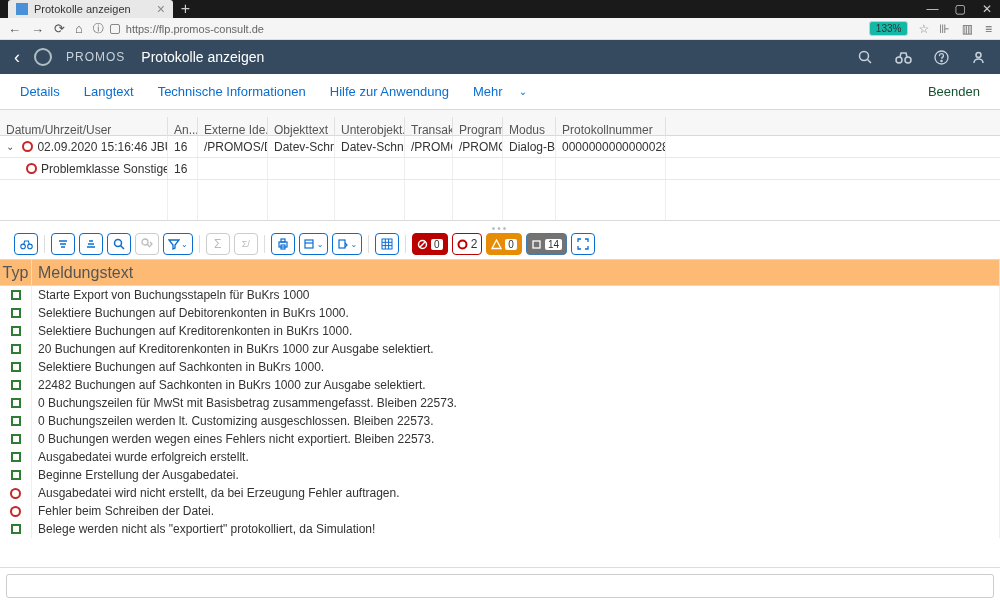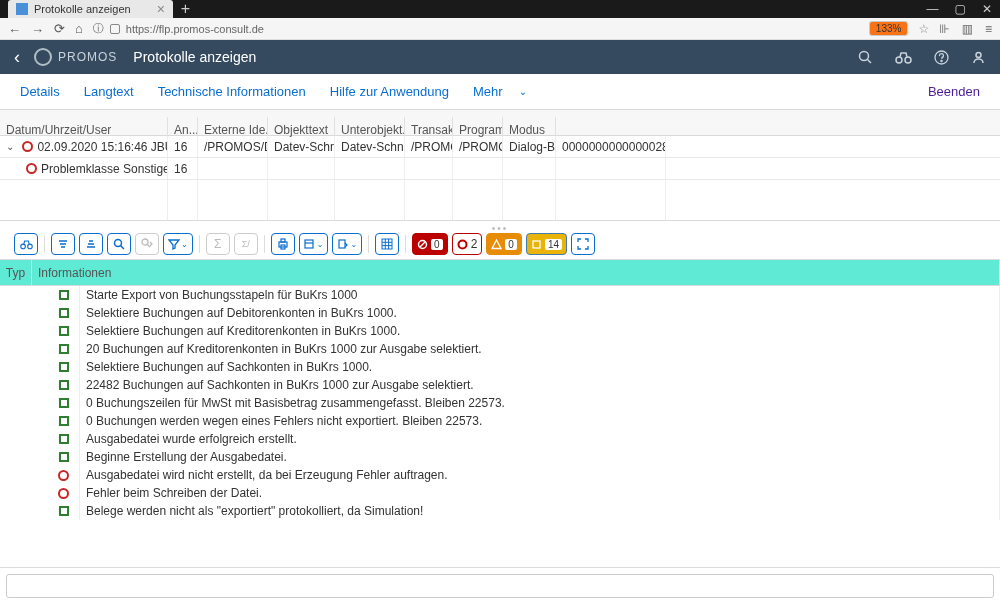--- a/index.html
+++ b/index.html
@@ -11,39 +11,39 @@
 .browser-tab { background: #e8e8e8; height: 18px; padding: 2px 8px; display: flex; align-items: center; gap: 6px; font-size: 11px; border-top-left-radius: 3px; border-top-right-radius: 3px; }
 .browser-tab .favicon { width: 12px; height: 12px; background: #4a90d9; }
 .browser-tab .close-x { color: #888; margin-left: 20px; font-size: 14px; }
 .browser-newtab { color: #ccc; margin-left: 8px; font-size: 16px; }
 .window-controls { display: flex; gap: 16px; color: #ccc; font-size: 12px; }
 
 .browser-bar { background: #f5f5f5; height: 22px; display: flex; align-items: center; padding: 0 8px; gap: 10px; border-bottom: 1px solid #ddd; }
 .nav-btn { color: #555; font-size: 13px; }
 .url-bar { flex: 1; display: flex; align-items: center; gap: 6px; font-size: 11px; color: #666; }
 .url-lock { width: 10px; height: 10px; border: 1px solid #888; border-radius: 2px; }
-.zoom-badge { background: #f97316; border: 1px solid #ccc; border-radius: 3px; padding: 1px 6px; font-size: 10px; }
+.zoom-badge { background: #14b8a6; border: 1px solid #ccc; border-radius: 3px; padding: 1px 6px; font-size: 10px; }
 .right-icons { display: flex; gap: 12px; color: #666; }
 
 
 .app-header { background: #354a5f; height: 34px; display: flex; align-items: center; padding: 0 14px; color: #fff; }
 .back-arrow { color: #fff; font-size: 18px; margin-right: 14px; }
-.logo-area { display: flex; align-items: center; gap: 6px; margin-right: 16px; }
+.logo-area { display: flex; align-items: center; gap: 14px; margin-right: 16px; }
 .logo-circle { width: 18px; height: 18px; border: 2px solid #b0bec5; border-radius: 50%; position: relative; }
 .logo-text { font-size: 12px; letter-spacing: 1px; color: #c8d2dc; }
 .app-title { font-size: 14px; color: #fff; }
 .header-spacer { flex: 1; }
 .header-icons { display: flex; gap: 22px; color: #c8d2dc; font-size: 15px; }
 
 
 .tab-bar { height: 36px; border-bottom: 1px solid #d9d9d9; display: flex; align-items: center; padding: 0 20px; gap: 24px; background: #fff; }
 .tab-bar a { color: #0a6ed1; text-decoration: none; font-size: 13px; cursor: pointer; }
 .tab-bar .more { display: flex; align-items: center; gap: 16px; }
 .tab-spacer { flex: 1; }
-.tab-bar .exit { color: #4c1d95; margin-left: 23px; }
+.tab-bar .exit { color: #14532d; margin-left: 23px; }
 
 
 .upper-grid { border-bottom: 1px solid #d9d9d9; }
 .ug-header { display: flex; background: #f7f7f7; border-bottom: 1px solid #d9d9d9; height: 26px; align-items: center; font-size: 12px; color: #555; }
 .ug-header > div { border-right: 1px solid #e0e0e0; padding: 0 6px; height: 100%; display: flex; align-items: center; overflow: hidden; white-space: nowrap; margin-top: 14px; }
 .ug-row { display: flex; height: 22px; align-items: center; border-bottom: 1px solid #e8e8e8; font-size: 12px; }
 .ug-row > div { border-right: 1px solid #eee; padding: 0 6px; height: 100%; display: flex; align-items: center; overflow: hidden; white-space: nowrap; }
 .ug-c1 { width: 168px; }
 .ug-c2 { width: 30px; }
 .ug-c3 { width: 70px; }
@@ -61,31 +61,31 @@
 
 .splitter { height: 8px; background: #fff; position: relative; }
 .splitter-handle { position: absolute; left: 50%; top: 2px; transform: translateX(-50%); color: #bbb; font-size: 10px; letter-spacing: 2px; }
 
 
 .toolbar { display: flex; align-items: center; padding: 4px 14px; gap: 4px; }
 .tb-btn { height: 22px; min-width: 24px; border: 1px solid #0a6ed1; border-radius: 4px; background: #fff; color: #0a6ed1; display: inline-flex; align-items: center; justify-content: center; font-size: 12px; padding: 0 4px; cursor: pointer; }
 .tb-btn.disabled { border-color: #ccc; color: #bbb; }
 .tb-btn.fill-red { background: #bb0000; border-color: #bb0000; color: #fff; }
 .tb-btn.fill-orange { background: #e78c07; border-color: #e78c07; color: #fff; }
-.tb-btn.fill-blue { background: #eab308; border-color: #427cac; color: #fff; }
+.tb-btn.fill-blue { background: #737373; border-color: #427cac; color: #fff; }
 .tb-btn .count { background: #fff; color: #333; border-radius: 2px; padding: 0 3px; margin-left: 3px; font-size: 10px; }
 .tb-sep { width: 1px; height: 18px; background: #ddd; margin: 0 2px; }
 
 
 .lower-grid { border-top: 1px solid #d9d9d9; }
-.lg-header { display: flex; background: #5eead4; border-bottom: 1px solid #d9d9d9; height: 26px; align-items: center; font-size: 12px; color: #555; }
+.lg-header { display: flex; background: #fdba74; border-bottom: 1px solid #d9d9d9; height: 26px; align-items: center; font-size: 16px; color: #555; }
 .lg-header > div { border-right: 1px solid #e0e0e0; padding: 0 6px; height: 100%; display: flex; align-items: center; }
 .lg-typ { width: 32px; justify-content: center; }
 .lg-msg { flex: 1; }
-.lg-row { display: flex; height: 18px; align-items: center; font-size: 12px; padding-left: 48px; }
+.lg-row { display: flex; height: 18px; align-items: center; font-size: 12px; }
 .lg-row > div { border-right: 1px solid #eee; padding: 0 6px; height: 100%; display: flex; align-items: center; }
 .green-sq { width: 10px; height: 10px; border: 2px solid #2e7d32; display: inline-block; }
 .lg-area { max-height: 292px; overflow: hidden; }
 
 
 .footer { position: fixed; bottom: 0; left: 0; right: 0; padding: 6px; background: #fff; border-top: 1px solid #ddd; }
 .footer input { width: 100%; height: 24px; border: 1px solid #ccc; border-radius: 3px; padding: 0 6px; font-size: 12px; }
 
 svg { display: block; }
 </style>
@@ -181,20 +181,21 @@
 <div class="upper-grid">
   <div class="ug-header">
     <div class="ug-c1">Datum/Uhrzeit/User</div>
     <div class="ug-c2">An...</div>
     <div class="ug-c3">Externe Ide...</div>
     <div class="ug-c4">Objekttext</div>
     <div class="ug-c5">Unterobjekt...</div>
     <div class="ug-c6">Transak...</div>
     <div class="ug-c7">Programm</div>
     <div class="ug-c8">Modus</div>
+    <div class="ug-c9">Protokollnummer</div>
   </div>
   <div class="ug-row">
     <div class="ug-c1" style="gap:4px">
       <span class="expand-icon">⌄</span>
       <span class="red-circle"></span>
       <span>02.09.2020  15:16:46  JBUC</span>
     </div>
     <div class="ug-c2">16</div>
     <div class="ug-c3">/PROMOS/DAT</div>
     <div class="ug-c4">Datev-Schnittst</div>
@@ -339,21 +340,21 @@
   <span class="tb-btn">
       <svg width="12" height="12" viewBox="0 0 12 12" fill="none" stroke="currentColor" stroke-width="1.3">
         <path d="M1 4V1h3M11 4V1H8M1 8v3h3M11 8v3H8"></path>
       </svg>
     </span>
 </div>
 
 <div class="lower-grid">
   <div class="lg-header">
     <div class="lg-typ">Typ</div>
-    <div class="lg-msg">Informationen</div>
+    <div class="lg-msg">Meldungstext</div>
   </div>
   <div id="lg-rows" class="lg-area">
       <div class="lg-row">
         <div class="lg-typ">
           <span class="green-sq"></span>
         </div>
         <div class="lg-msg">Starte Export von Buchungsstapeln für BuKrs 1000</div>
       </div>
       <div class="lg-row">
         <div class="lg-typ">
@@ -383,20 +384,26 @@
         <div class="lg-typ">
           <span class="green-sq"></span>
         </div>
         <div class="lg-msg">22482 Buchungen auf Sachkonten in BuKrs 1000 zur Ausgabe selektiert.</div>
       </div>
       <div class="lg-row">
         <div class="lg-typ">
           <span class="green-sq"></span>
         </div>
         <div class="lg-msg">0 Buchungszeilen für MwSt mit Basisbetrag zusammengefasst. Bleiben 22573.</div>
+      </div>
+      <div class="lg-row">
+        <div class="lg-typ">
+          <span class="green-sq"></span>
+        </div>
+        <div class="lg-msg">0 Buchungszeilen werden lt. Customizing ausgeschlossen. Bleiben 22573.</div>
       </div>
       <div class="lg-row">
         <div class="lg-typ">
           <span class="green-sq"></span>
         </div>
         <div class="lg-msg">0 Buchungen werden wegen eines Fehlers nicht exportiert. Bleiben 22573.</div>
       </div>
       <div class="lg-row">
         <div class="lg-typ">
           <span class="green-sq"></span>

